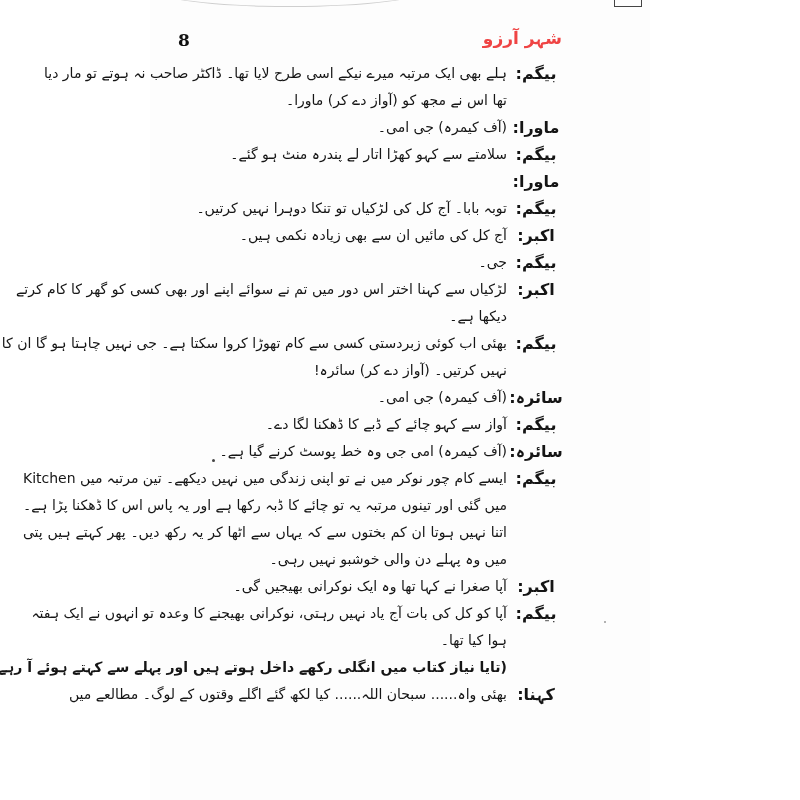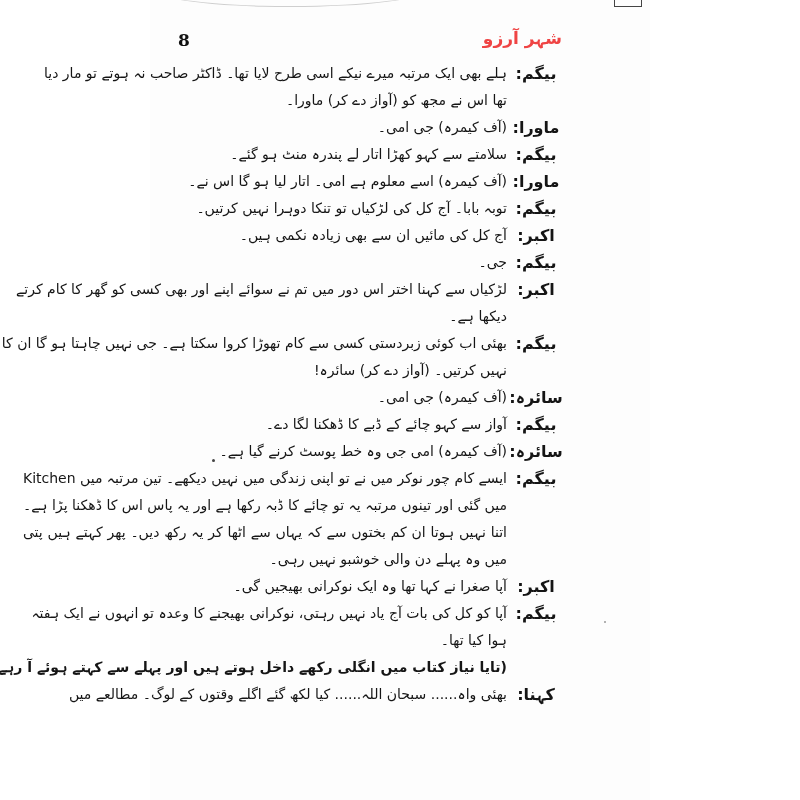--- a/index.html
+++ b/index.html
@@ -149,23 +149,20 @@
 
   <div class="row">
     <div class="speaker">بیگم:</div>
     <div class="lines">
       <div class="line">سلامتے سے کہو کھڑا اتار لے پندرہ منٹ ہو گئے۔</div>
     </div>
   </div>
 
   <div class="row">
     <div class="speaker">ماورا:</div>
-    <div class="lines">
-      <div class="line">(آف کیمرہ) اسے معلوم ہے امی۔ اتار لیا ہو گا اس نے۔</div>
-    </div>
   </div>
 
   <div class="row">
     <div class="speaker">بیگم:</div>
     <div class="lines">
       <div class="line">توبہ بابا۔ آج کل کی لڑکیاں تو تنکا دوہرا نہیں کرتیں۔</div>
     </div>
   </div>
 
   <div class="row">

